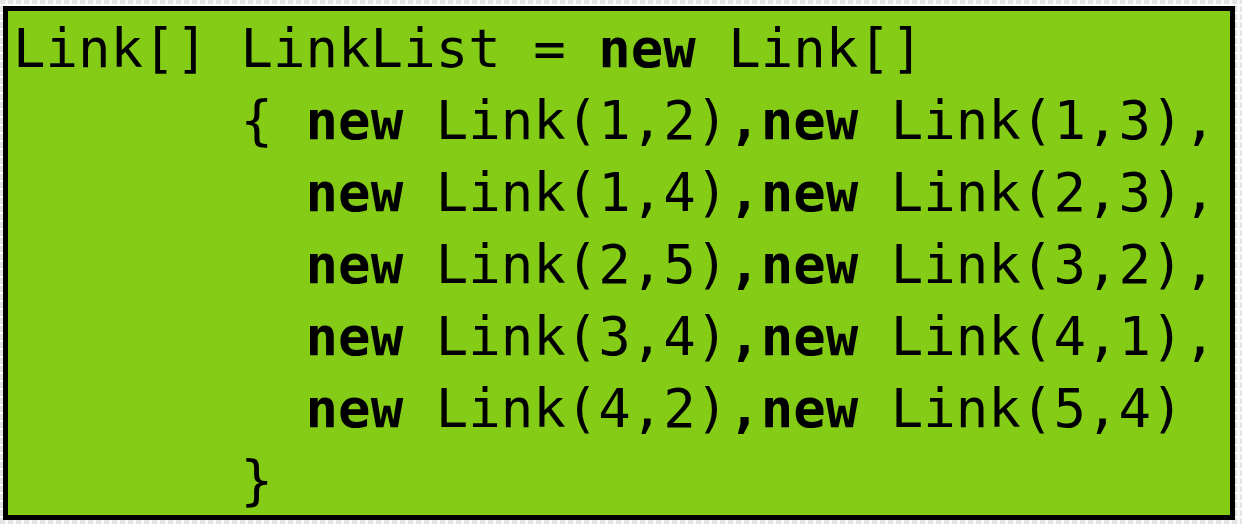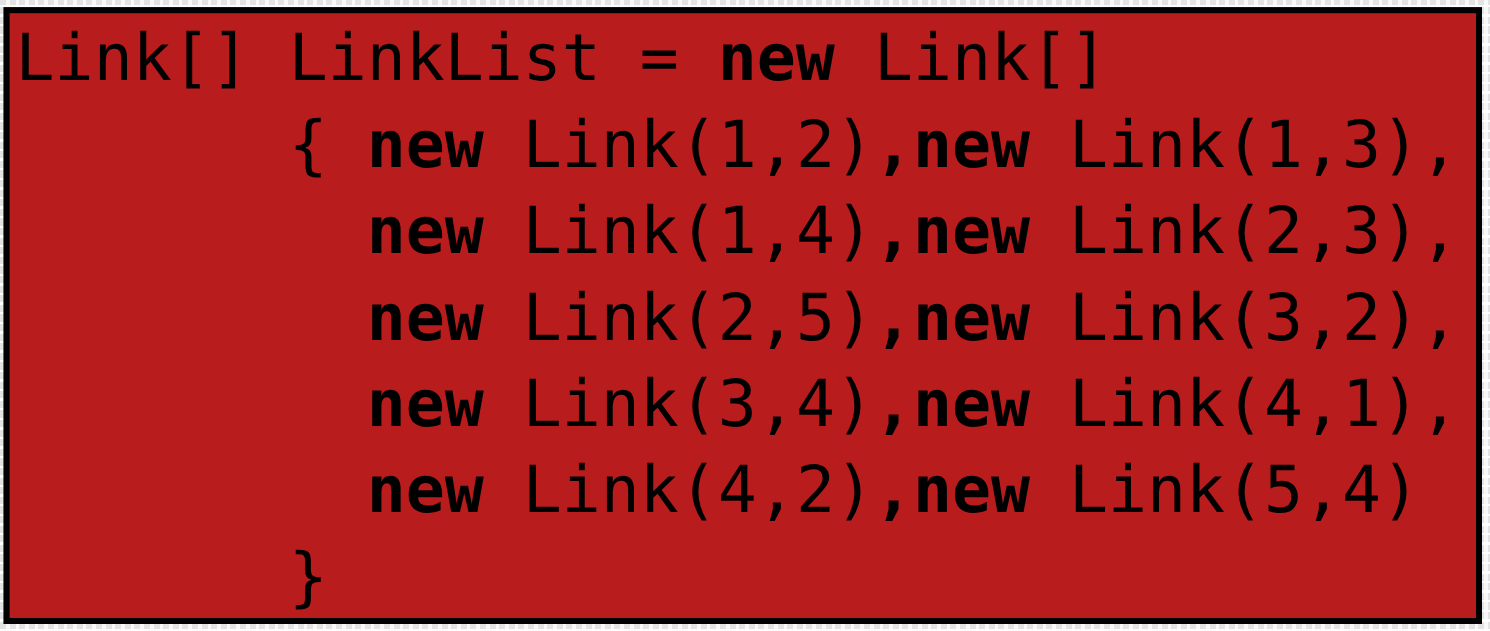--- a/index.html
+++ b/index.html
@@ -16,21 +16,21 @@
       repeating-linear-gradient(0deg, rgba(255,255,255,0.9) 0 2px, rgba(255,255,255,0) 2px 8px),
       repeating-linear-gradient(90deg, #e3e3e3 0 5px, #f8f8f8 5px 8px);
     font-family: "DejaVu Sans Mono", "Liberation Mono", monospace;
   }
   .code-panel {
     position: absolute;
     left: 3px;
     top: 6px;
     width: 1222px;   
     height: 504px;   
-    background: #b91c1c;
+    background: #84cc16;
     border: 5px solid #000000;
   }
   pre.code-block {
     margin: 0;
     padding: 2px 0 0 5px;
     font-family: "DejaVu Sans Mono", "Liberation Mono", monospace;
     font-size: 54px;
     line-height: 72px;
     color: #000000;
     font-weight: 400;

